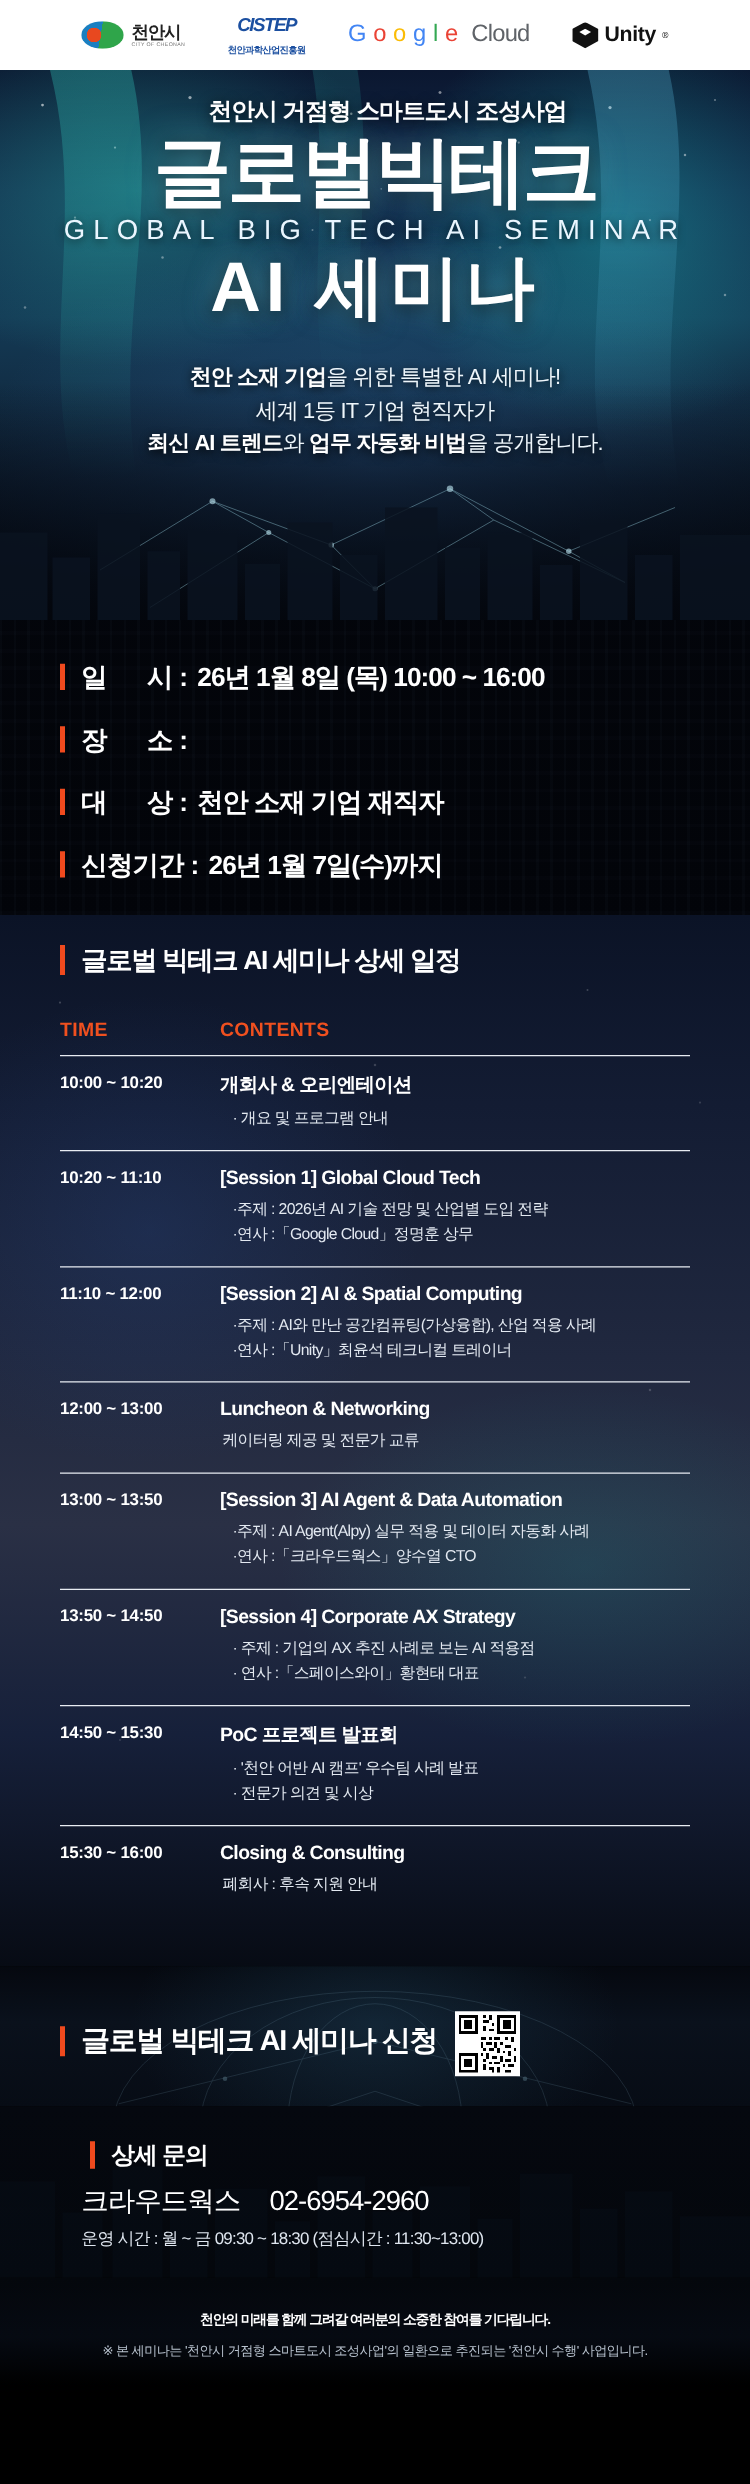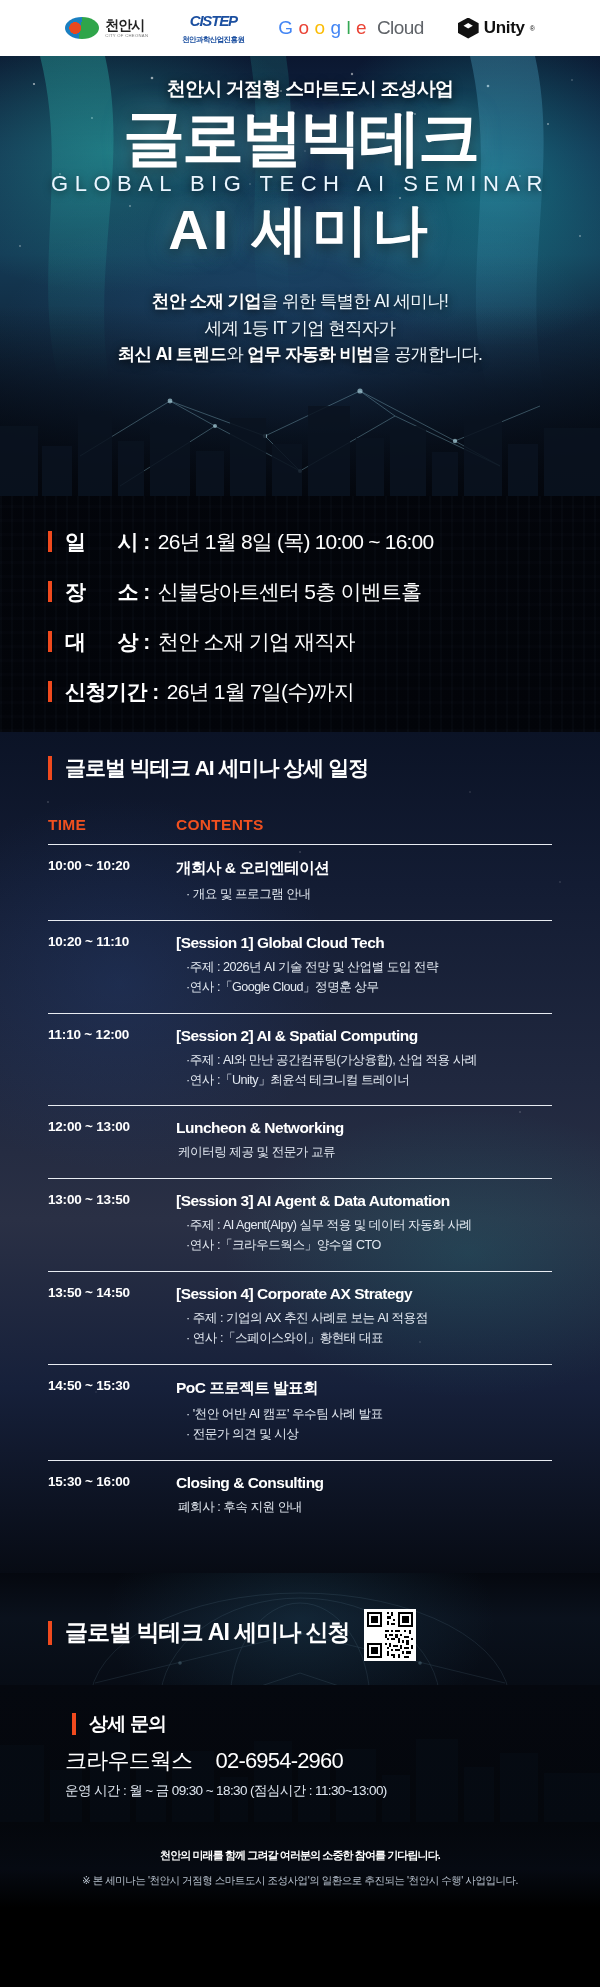--- a/index.html
+++ b/index.html
@@ -102,21 +102,21 @@
   }
   .info-row{
     position:relative; display:flex; align-items:baseline; padding:0 0 0 48px;
     margin-bottom:22px; z-index:3;
   }
   .info-row:last-child{margin-bottom:0;}
   .bar{ width:4px; height:21px; background:#f04a1e; margin-right:13px; flex:none; position:relative; top:3px;}
   .ilabel{
     font-size:21px; font-weight:700; letter-spacing:-.5px; color:#fff; white-space:pre;
   }
-  .ivalue{ font-size:21px; font-weight:400; letter-spacing:-.8px; color:#fff; }
+  .ivalue{ font-size:21px; font-weight:700; letter-spacing:-.8px; color:#fff; }
 
   
   .sched{
     position:relative; padding:22px 0 40px 0;
     background:
       radial-gradient(ellipse 340px 200px at 78% 62%, rgba(30,150,150,.20), transparent 72%),
       radial-gradient(ellipse 300px 260px at 20% 30%, rgba(40,70,130,.30), transparent 72%),
       linear-gradient(180deg,#0b1326 0%,#131c33 18%,#20283f 42%,#2a3045 58%,#16203a 78%,#070b14 100%);
   }
   .sched .stars2{position:absolute;inset:0;opacity:.5;}
@@ -299,21 +299,20 @@
 
   <div class="info">
     <div class="info-row">
       <span class="bar"></span>
       <span class="ilabel">일      시 :</span>
       <span class="ivalue" style="margin-left:8px">26년 1월 8일 (목) 10:00 ~ 16:00</span>
     </div>
     <div class="info-row">
       <span class="bar"></span>
       <span class="ilabel">장      소 :</span>
-      <span class="ivalue" style="margin-left:8px">신불당아트센터 5층 이벤트홀</span>
     </div>
     <div class="info-row">
       <span class="bar"></span>
       <span class="ilabel">대      상 :</span>
       <span class="ivalue" style="margin-left:8px">천안 소재 기업 재직자</span>
     </div>
     <div class="info-row">
       <span class="bar"></span>
       <span class="ilabel">신청기간 :</span>
       <span class="ivalue" style="margin-left:8px">26년 1월 7일(수)까지</span>

